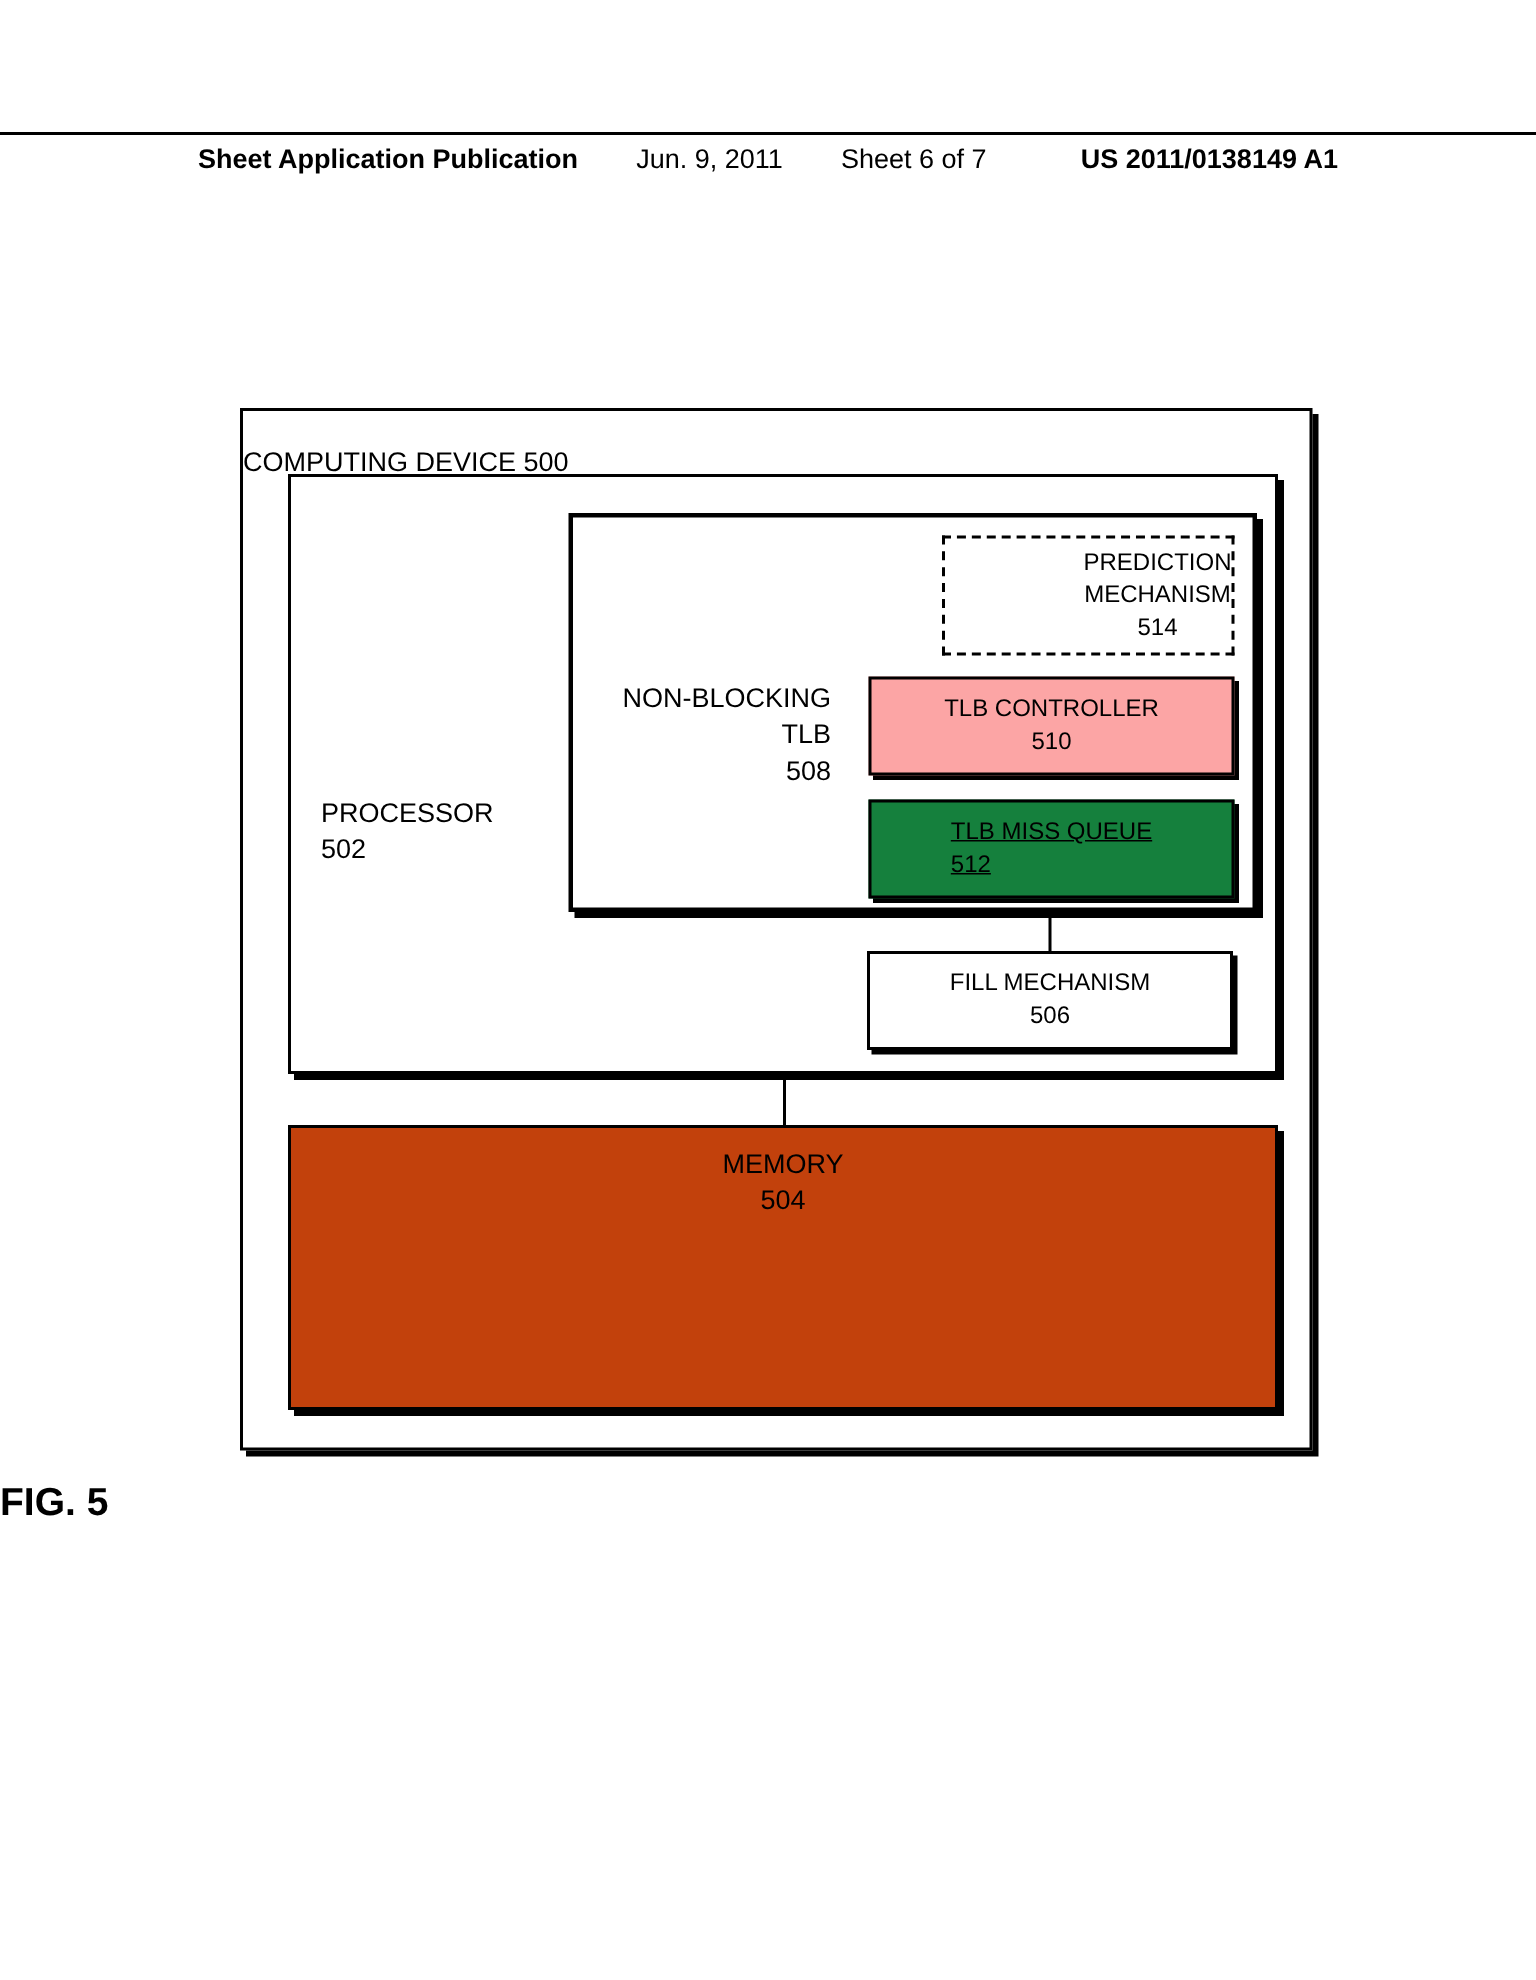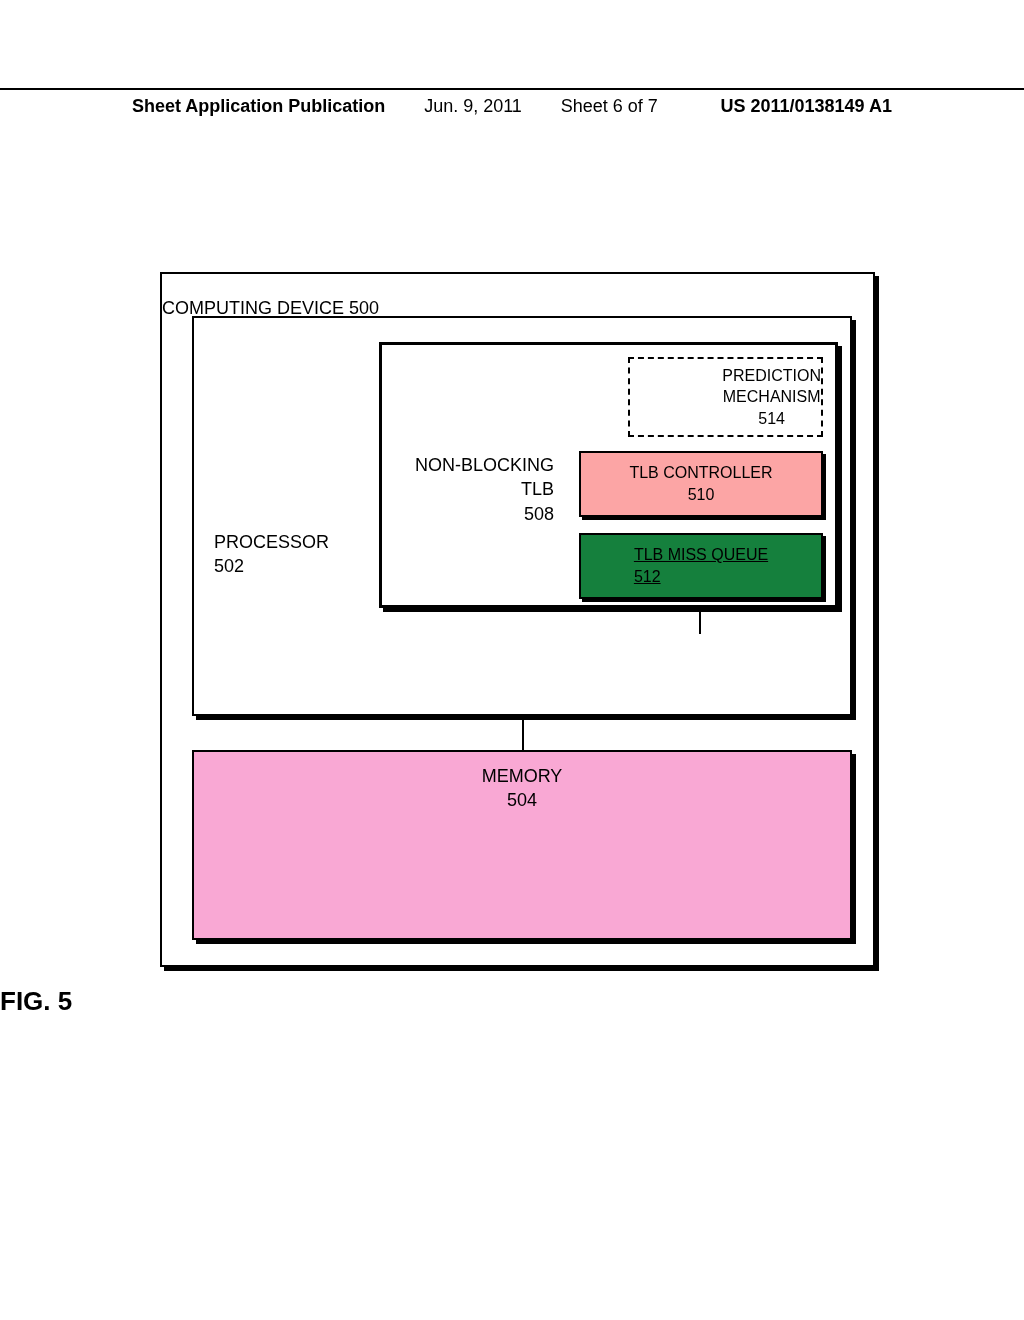--- a/index.html
+++ b/index.html
@@ -145,21 +145,21 @@
     background: #fff;
   }
 
   
   .memory {
     position: absolute;
     left: 30px; top: 476px;
     width: 660px; height: 190px;
     border: 2px solid #000;
     box-shadow: 4px 4px 0 #000;
-    background: #f9a8d4;
+    background: #c2410c;
   }
   .memory-label {
     position: absolute;
     left: 0; right: 0; top: 12px;
     text-align: center;
     font-size: 18px;
     line-height: 1.35;
   }
 
   
@@ -213,20 +213,23 @@
         <div class="tlb-controller">
           <span>TLB CONTROLLER<br>510</span>
         </div>
         <div class="tlb-miss">
           <span>TLB MISS QUEUE<br>512</span>
         </div>
       </div>
 
       <div class="conn-miss-fill"></div>
 
+      <div class="fill">
+        <span>FILL MECHANISM<br>506</span>
+      </div>
     </div>
 
     <div class="conn-proc-mem"></div>
 
     <div class="memory">
       <div class="memory-label">MEMORY<br>504</div>
     </div>
   </div>
 </div>
 

